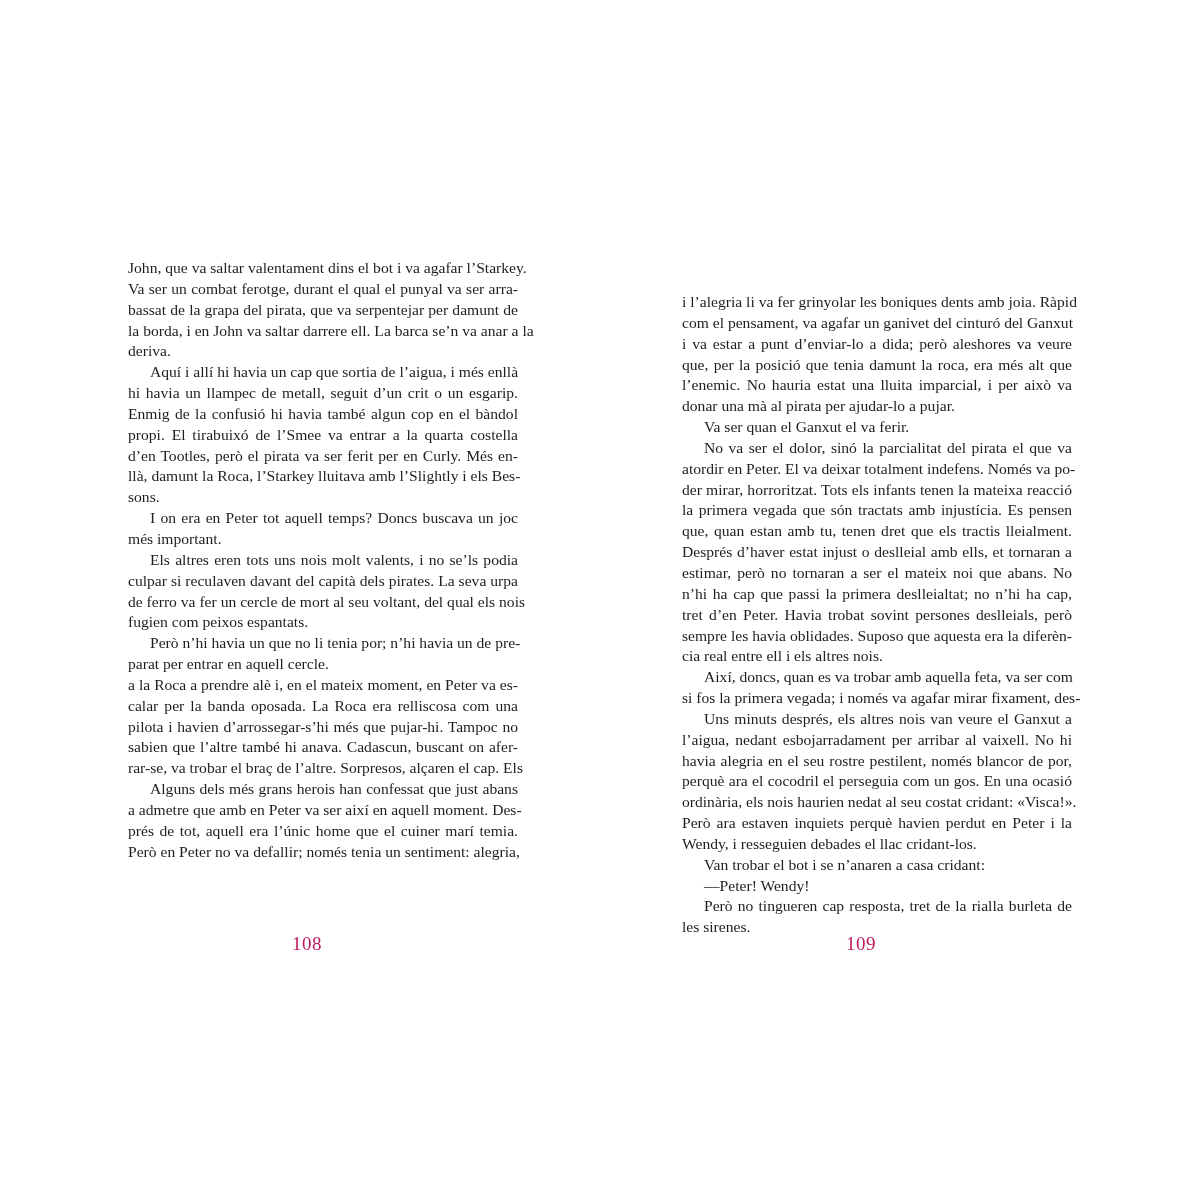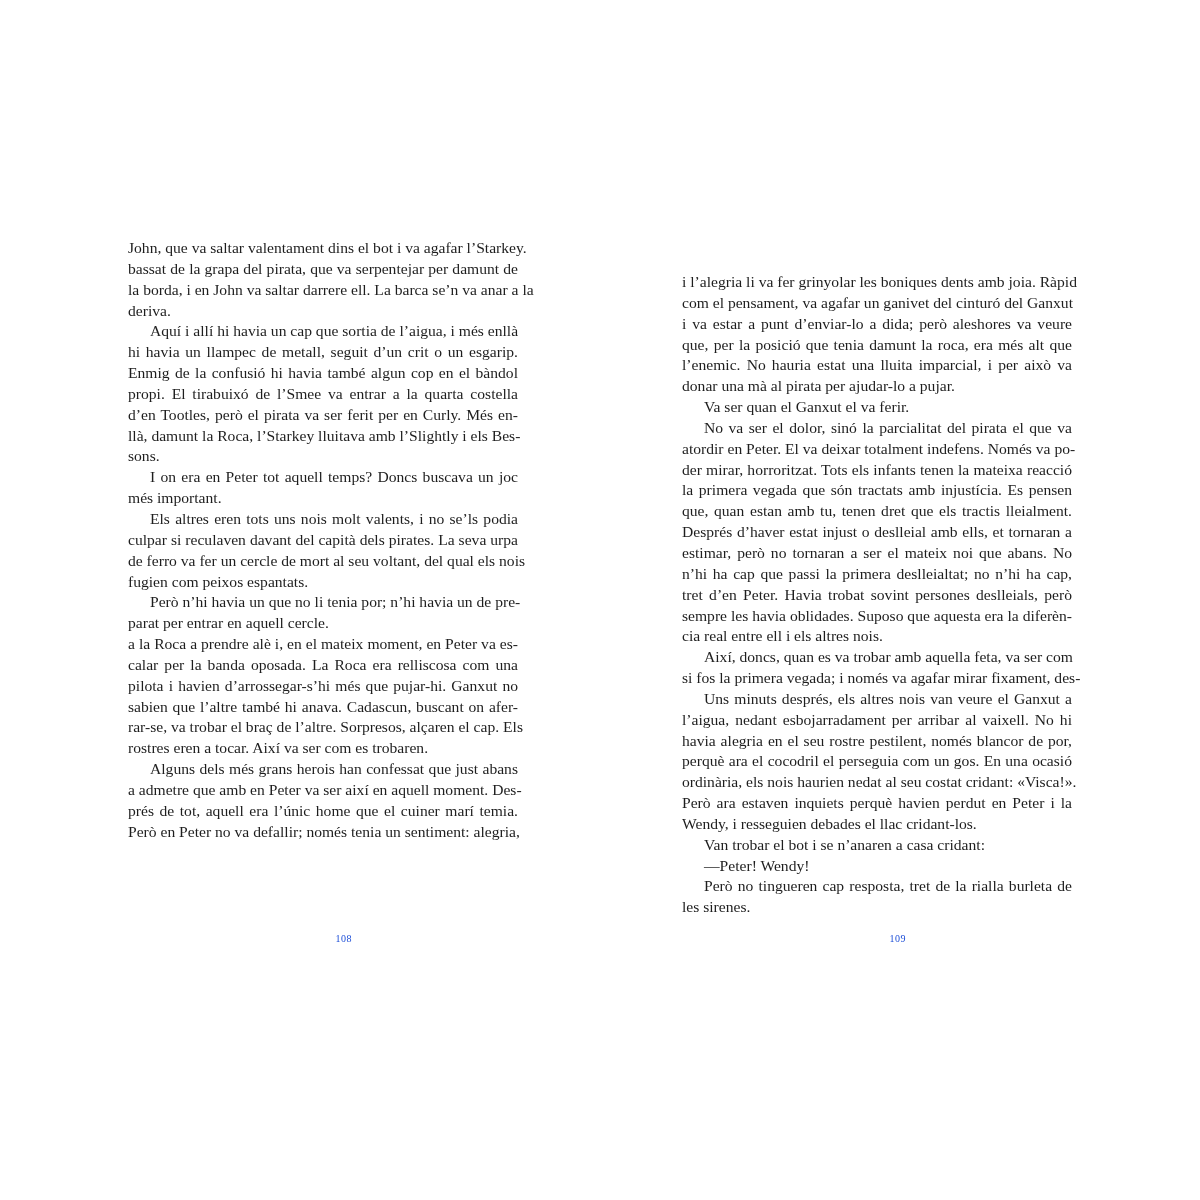--- a/index.html
+++ b/index.html
@@ -10,21 +10,21 @@
     body {
       width: 1200px;
       height: 1200px;
       position: relative;
       overflow: hidden;
       font-family: "Liberation Serif", "DejaVu Serif", serif;
       color: #1e1e1e;
     }
     .page {
       position: absolute;
-      top: 238px;
+      top: 258px;
       width: 390px;
     }
     .page.left { left: 128px; }
     .page.right { left: 682px; margin-top: 34px; }
     .text {
       font-size: 15.6px;
       line-height: 20.85px;
       text-align: justify;
       hyphens: manual;
     }
@@ -38,58 +38,58 @@
     .line.last {
       text-align-last: left;
     }
     .line.indent {
       padding-left: 22px;
     }
     .page-number {
       position: absolute;
       top: 933px;
       width: 60px;
-      text-align: right;
-      font-size: 10px;
+      text-align: left;
+      font-size: 19px;
       letter-spacing: 0.5px;
       font-variant-numeric: oldstyle-nums;
-      color: #1d4ed8;
+      color: #be185d;
     }
     .page-number.left { left: 292px; }
     .page-number.right { left: 846px; }
   </style>
 </head>
 <body>
 
 <div class="page left text" id="left-page">
     <span class="line">John, que va saltar valentament dins el bot i va agafar l’Starkey.</span>
+    <span class="line">Va ser un combat ferotge, durant el qual el punyal va ser arra-</span>
     <span class="line">bassat de la grapa del pirata, que va serpentejar per damunt de</span>
     <span class="line">la borda, i en John va saltar darrere ell. La barca se’n va anar a la</span>
     <span class="line last">deriva.</span>
     <span class="line indent">Aquí i allí hi havia un cap que sortia de l’aigua, i més enllà</span>
     <span class="line">hi havia un llampec de metall, seguit d’un crit o un esgarip.</span>
     <span class="line">Enmig de la confusió hi havia també algun cop en el bàndol</span>
     <span class="line">propi. El tirabuixó de l’Smee va entrar a la quarta costella</span>
     <span class="line">d’en Tootles, però el pirata va ser ferit per en Curly. Més en-</span>
     <span class="line">llà, damunt la Roca, l’Starkey lluitava amb l’Slightly i els Bes-</span>
     <span class="line last">sons.</span>
     <span class="line indent">I on era en Peter tot aquell temps? Doncs buscava un joc</span>
     <span class="line last">més important.</span>
     <span class="line indent">Els altres eren tots uns nois molt valents, i no se’ls podia</span>
     <span class="line">culpar si reculaven davant del capità dels pirates. La seva urpa</span>
     <span class="line">de ferro va fer un cercle de mort al seu voltant, del qual els nois</span>
     <span class="line last">fugien com peixos espantats.</span>
     <span class="line indent">Però n’hi havia un que no li tenia por; n’hi havia un de pre-</span>
     <span class="line last">parat per entrar en aquell cercle.</span>
     <span class="line">a la Roca a prendre alè i, en el mateix moment, en Peter va es-</span>
     <span class="line">calar per la banda oposada. La Roca era relliscosa com una</span>
-    <span class="line">pilota i havien d’arrossegar-s’hi més que pujar-hi. Ganxut no</span>
+    <span class="line">pilota i havien d’arrossegar-s’hi més que pujar-hi. Tampoc no</span>
     <span class="line">sabien que l’altre també hi anava. Cadascun, buscant on afer-</span>
     <span class="line">rar-se, va trobar el braç de l’altre. Sorpresos, alçaren el cap. Els</span>
-    <span class="line last">rostres eren a tocar. Així va ser com es trobaren.</span>
     <span class="line indent">Alguns dels més grans herois han confessat que just abans</span>
     <span class="line">a admetre que amb en Peter va ser així en aquell moment. Des-</span>
     <span class="line">prés de tot, aquell era l’únic home que el cuiner marí temia.</span>
     <span class="line">Però en Peter no va defallir; només tenia un sentiment: alegria,</span>
   </div>
 <div class="page-number left">108</div>
 
 <div class="page right text" id="right-page">
     <span class="line">i l’alegria li va fer grinyolar les boniques dents amb joia. Ràpid</span>
     <span class="line">com el pensament, va agafar un ganivet del cinturó del Ganxut</span>

